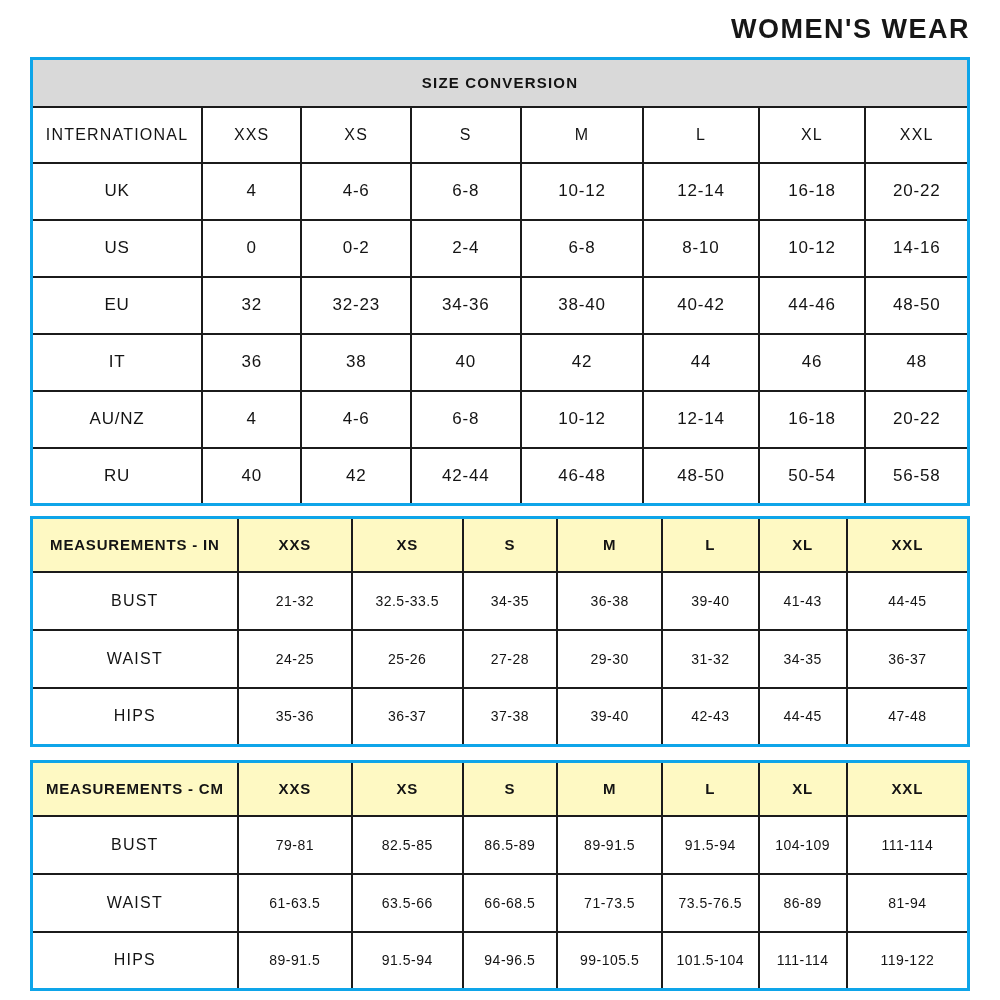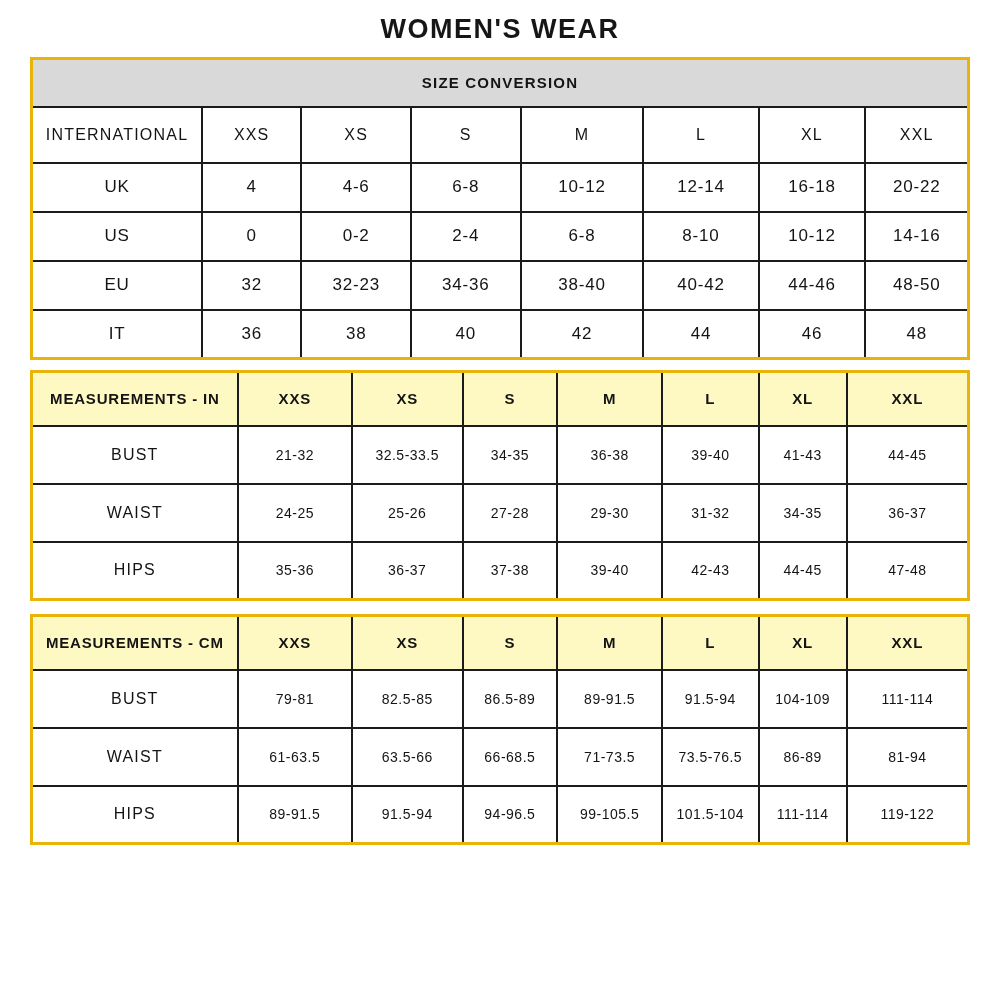--- a/index.html
+++ b/index.html
@@ -8,32 +8,32 @@
     background: #ffffff;
     font-family: "Liberation Sans", "DejaVu Sans", sans-serif;
     color: #141414;
   }
   .page {
     width: 1000px;
     height: 1000px;
     padding: 10px 30px 15px 30px;
   }
   .page-title {
-    text-align: center;
+    text-align: right;
     font-size: 27px;
     font-weight: bold;
     letter-spacing: 1.5px;
     margin: 4px 0 12px 0;
     color: #161616;
   }
   table {
     width: 940px;
     border-collapse: collapse;
     table-layout: fixed;
-    border: 3px solid #eab308;
+    border: 3px solid #0ea5e9;
     text-align: center;
   }
   th, td {
     border: 2px solid #1b1b1b;
     text-align: center;
     vertical-align: middle;
     padding: 2px 3px;
     overflow: hidden;
   }
   
@@ -45,21 +45,21 @@
     letter-spacing: 1.2px;
   }
   .tbl-conversion .cols-header th {
     height: 56px;
     background: #ffffff;
     font-size: 16px;
     font-weight: normal;
     letter-spacing: 1.2px;
   }
   .tbl-conversion tbody td {
-    height: 49px;
+    height: 57px;
     font-size: 17px;
     letter-spacing: 0.8px;
   }
   
   .tbl-measure { margin-top: 10px; }
   .tbl-measure thead th {
     height: 54px;
     background: #fef9c3;
     font-size: 15px;
     font-weight: bold;
@@ -148,21 +148,41 @@
           <td class="rowlabel">IT</td>
           <td>36</td>
           <td>38</td>
           <td>40</td>
           <td>42</td>
           <td>44</td>
           <td>46</td>
           <td>48</td>
         </tr>
 
-
+        <tr>
+          <td class="rowlabel">AU/NZ</td>
+          <td>4</td>
+          <td>4-6</td>
+          <td>6-8</td>
+          <td>10-12</td>
+          <td>12-14</td>
+          <td>16-18</td>
+          <td>20-22</td>
+        </tr>
+
+        <tr>
+          <td class="rowlabel">RU</td>
+          <td>40</td>
+          <td>42</td>
+          <td>42-44</td>
+          <td>46-48</td>
+          <td>48-50</td>
+          <td>50-54</td>
+          <td>56-58</td>
+        </tr>
       </tbody>
   </table>
 
   <table class="tbl-measure tbl-in">
     <colgroup>
       <col style="width:22.0%">
         <col style="width:12.2%">
         <col style="width:11.8%">
         <col style="width:10.1%">
       <col style="width:11.2%">

